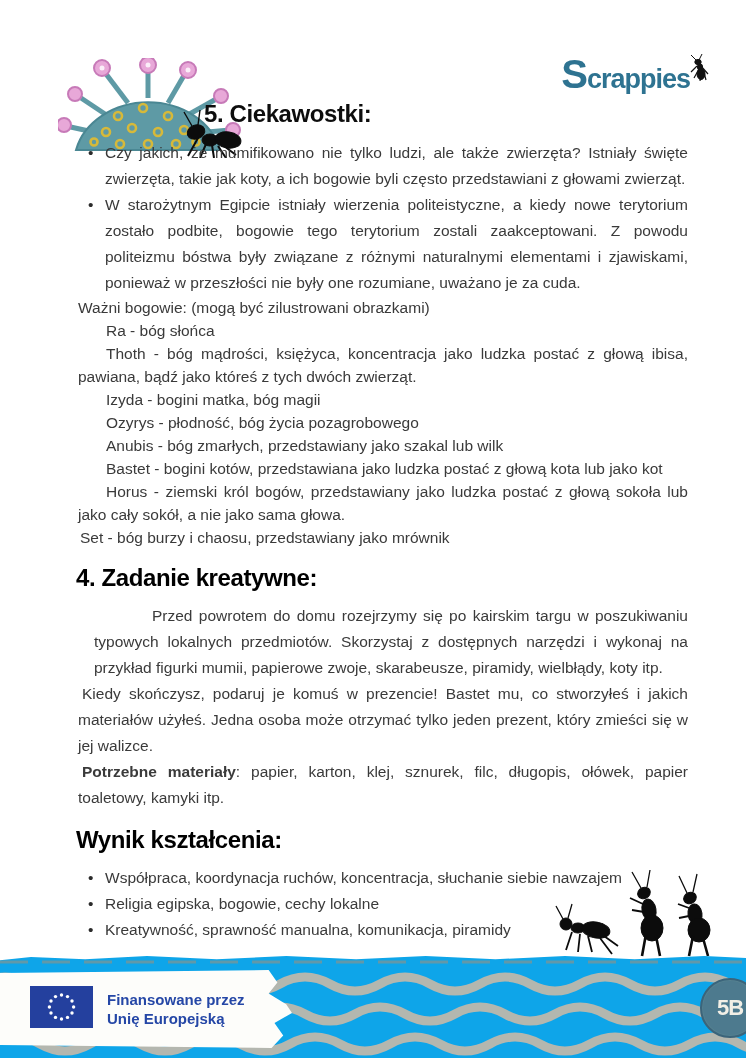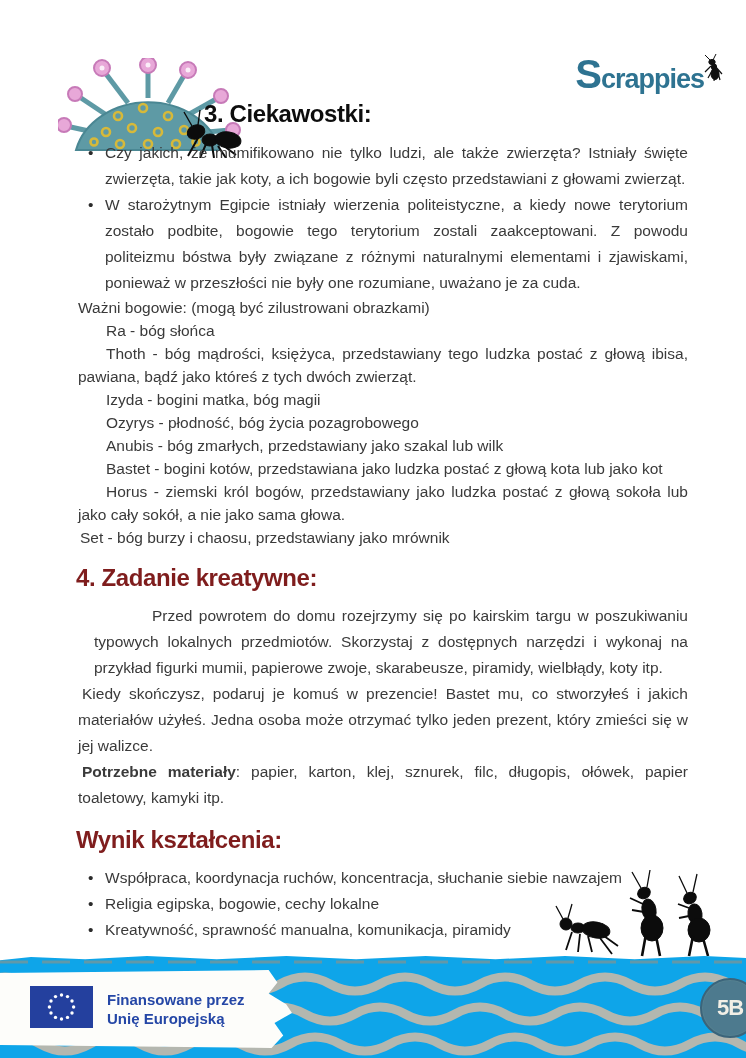--- a/index.html
+++ b/index.html
@@ -3,21 +3,21 @@
 <meta charset="utf-8">
 <style>
   html,body{margin:0;padding:0;background:#888;}
   .page{
     position:relative;width:746px;height:1058px;margin:0 auto;
     background:#ffffff;overflow:hidden;
     font-family:"Liberation Sans",sans-serif;color:#3a3a3a;
   }
   
   .logo{
-    position:absolute;top:52px;right:20px;display:flex;align-items:flex-start;
+    position:absolute;top:52px;right:34px;display:flex;align-items:flex-start;
   }
   .logo-text{
     display:block;color:#2e7391;font-weight:700;font-size:27px;letter-spacing:-1px;
   }
   .logo-text::first-letter{font-size:40px;}
   .logo-ant{margin-left:-2px;margin-top:2px;}
   .creature{position:absolute;top:58px;left:58px;}
   .title3{
     position:absolute;top:100px;left:204px;margin:0;
     font-size:24px;font-weight:700;color:#0d0d0d;letter-spacing:-0.4px;
@@ -31,21 +31,21 @@
     position:relative;margin:0;padding-left:27px;text-align:justify;
   }
   .blist p::before{
     content:"•";position:absolute;left:10px;top:0;color:#2b2b2b;
   }
   .gods{line-height:23px;}
   .gods p{margin:0;text-align:justify;}
   .god{text-indent:28px;}
   .god:last-child{text-indent:2px;}
   .h2{
-    font-size:24px;font-weight:700;color:#7f1d1d;letter-spacing:-0.4px;
+    font-size:24px;font-weight:700;color:#000000;letter-spacing:-0.4px;
     margin:14px 0 10px -2px;line-height:30px;
   }
   .para{margin:0;text-align:justify;}
   .indent1{text-indent:58px;margin-left:16px;}
   .tiny-indent{text-indent:4px;}
   .bold{font-weight:700;}
   .outcomes{}
   
   .ants{position:absolute;left:548px;top:868px;}
   
@@ -141,33 +141,33 @@
       <g fill="#0c0c0c" stroke="#0c0c0c">
         <ellipse cx="138" cy="74" rx="9" ry="7" transform="rotate(-20 138 74)"></ellipse>
         <ellipse cx="152" cy="82" rx="8" ry="6"></ellipse>
         <ellipse cx="170" cy="82" rx="13" ry="8" transform="rotate(8 170 82)"></ellipse>
         <path d="M134,68 L126,54 M140,67 L142,52" stroke-width="1.4" fill="none"></path>
         <path d="M140,80 L130,98 M148,86 L142,100 M154,87 L156,100 M160,88 L168,100 M166,88 L178,97" stroke-width="2" fill="none"></path>
       </g>
     </svg>
   </div>
 
-  <h1 class="title3">3. Ciekawostki:</h1>
+  <h1 class="title3">5. Ciekawostki:</h1>
 
   <div class="content">
 
     <div class="blist">
       <p>Czy jakich, że mumifikowano nie tylko ludzi, ale także zwierzęta? Istniały święte zwierzęta, takie jak koty, a ich bogowie byli często przedstawiani z głowami zwierząt.</p>
       <p>W starożytnym Egipcie istniały wierzenia politeistyczne, a kiedy nowe terytorium zostało podbite, bogowie tego terytorium zostali zaakceptowani. Z powodu politeizmu bóstwa były związane z różnymi naturalnymi elementami i zjawiskami, ponieważ w przeszłości nie były one rozumiane, uważano je za cuda.</p>
     </div>
 
     <div class="gods">
       <p>Ważni bogowie: (mogą być zilustrowani obrazkami)</p>
       <p class="god">Ra - bóg słońca</p>
-      <p class="god">Thoth - bóg mądrości, księżyca, przedstawiany tego ludzka postać z głową ibisa, pawiana, bądź jako któreś z tych dwóch zwierząt.</p>
+      <p class="god">Thoth - bóg mądrości, księżyca, koncentracja jako ludzka postać z głową ibisa, pawiana, bądź jako któreś z tych dwóch zwierząt.</p>
       <p class="god">Izyda - bogini matka, bóg magii</p>
       <p class="god">Ozyrys - płodność, bóg życia pozagrobowego</p>
       <p class="god">Anubis - bóg zmarłych, przedstawiany jako szakal lub wilk</p>
       <p class="god">Bastet - bogini kotów, przedstawiana jako ludzka postać z głową kota lub jako kot</p>
       <p class="god">Horus - ziemski król bogów, przedstawiany jako ludzka postać z głową sokoła lub jako cały sokół, a nie jako sama głowa.</p>
       <p class="god">Set - bóg burzy i chaosu, przedstawiany jako mrównik</p>
     </div>
 
     <h2 class="h2">4. Zadanie kreatywne:</h2>
     <p class="para indent1">Przed powrotem do domu rozejrzymy się po kairskim targu w poszukiwaniu typowych lokalnych przedmiotów. Skorzystaj z dostępnych narzędzi i wykonaj na przykład figurki mumii, papierowe zwoje, skarabeusze, piramidy, wielbłądy, koty itp.</p>

